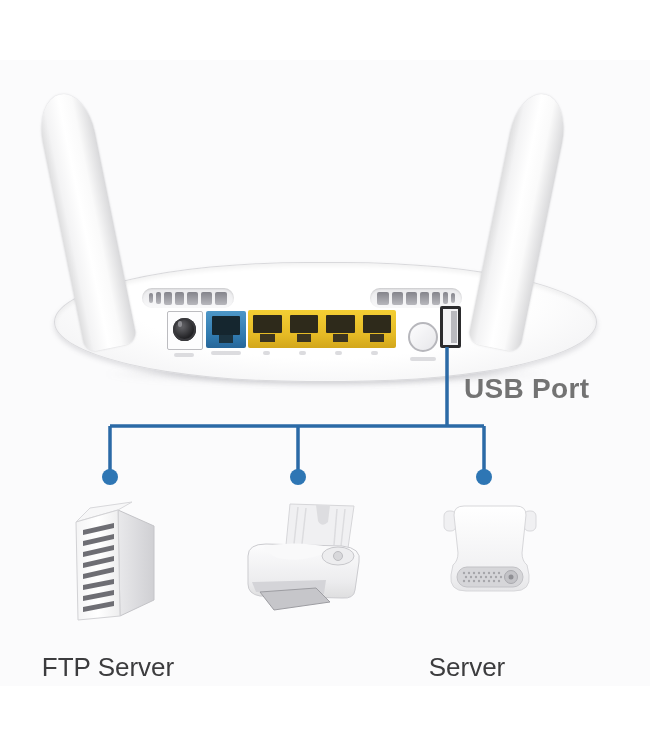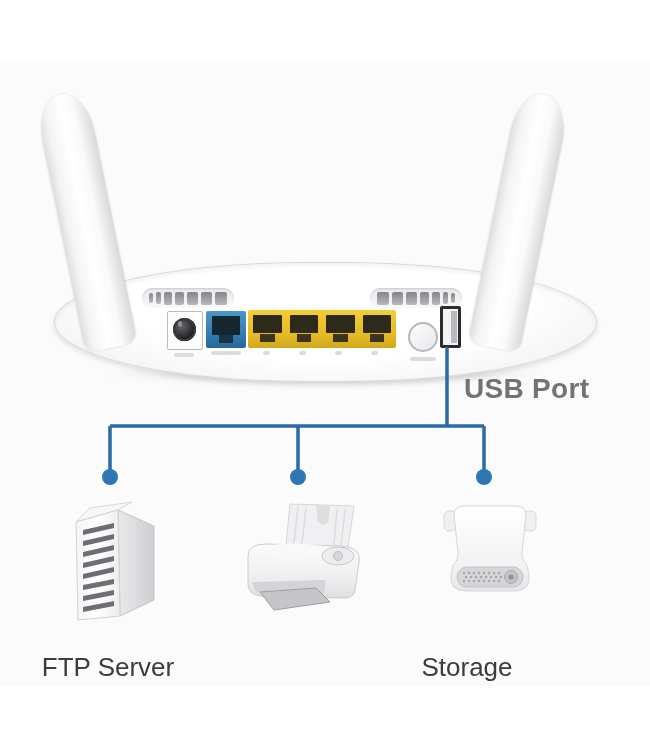--- a/index.html
+++ b/index.html
@@ -270,14 +270,14 @@
         <circle cx="48" cy="78" r="1.2"></circle>
         <circle cx="53" cy="78" r="1.2"></circle>
         <circle cx="58" cy="78" r="1.2"></circle>
         <circle cx="63" cy="78" r="1.2"></circle>
     </g>
     <circle cx="75" cy="74" r="6.5" fill="#c3c3c7" stroke="#a9a9ae" stroke-width="1"></circle>
     <circle cx="75" cy="74" r="2.5" fill="#8f8f94"></circle>
   </svg>
 
   <div class="device-label ftp">FTP Server</div>
-  <div class="device-label storage">Storage</div>
+  <div class="device-label storage">Server</div>
 </div>
 
 </body></html>

